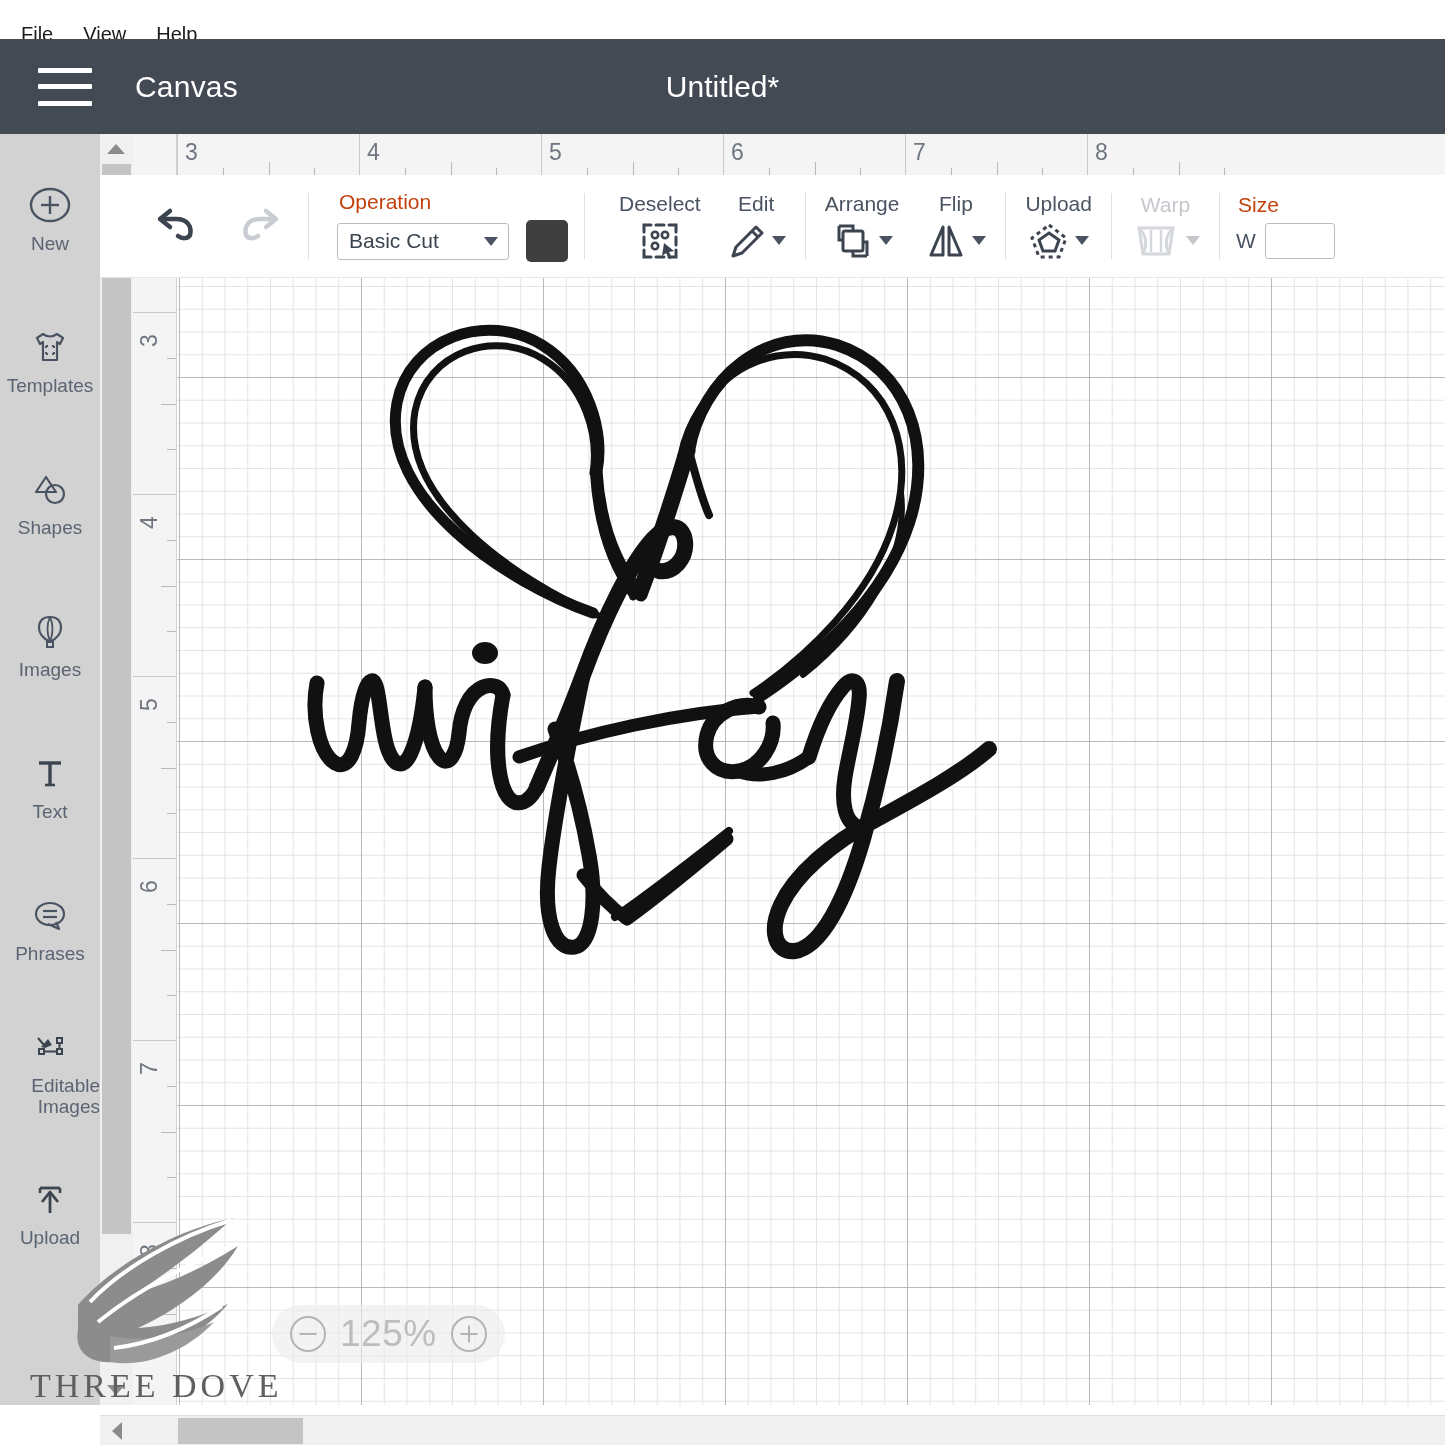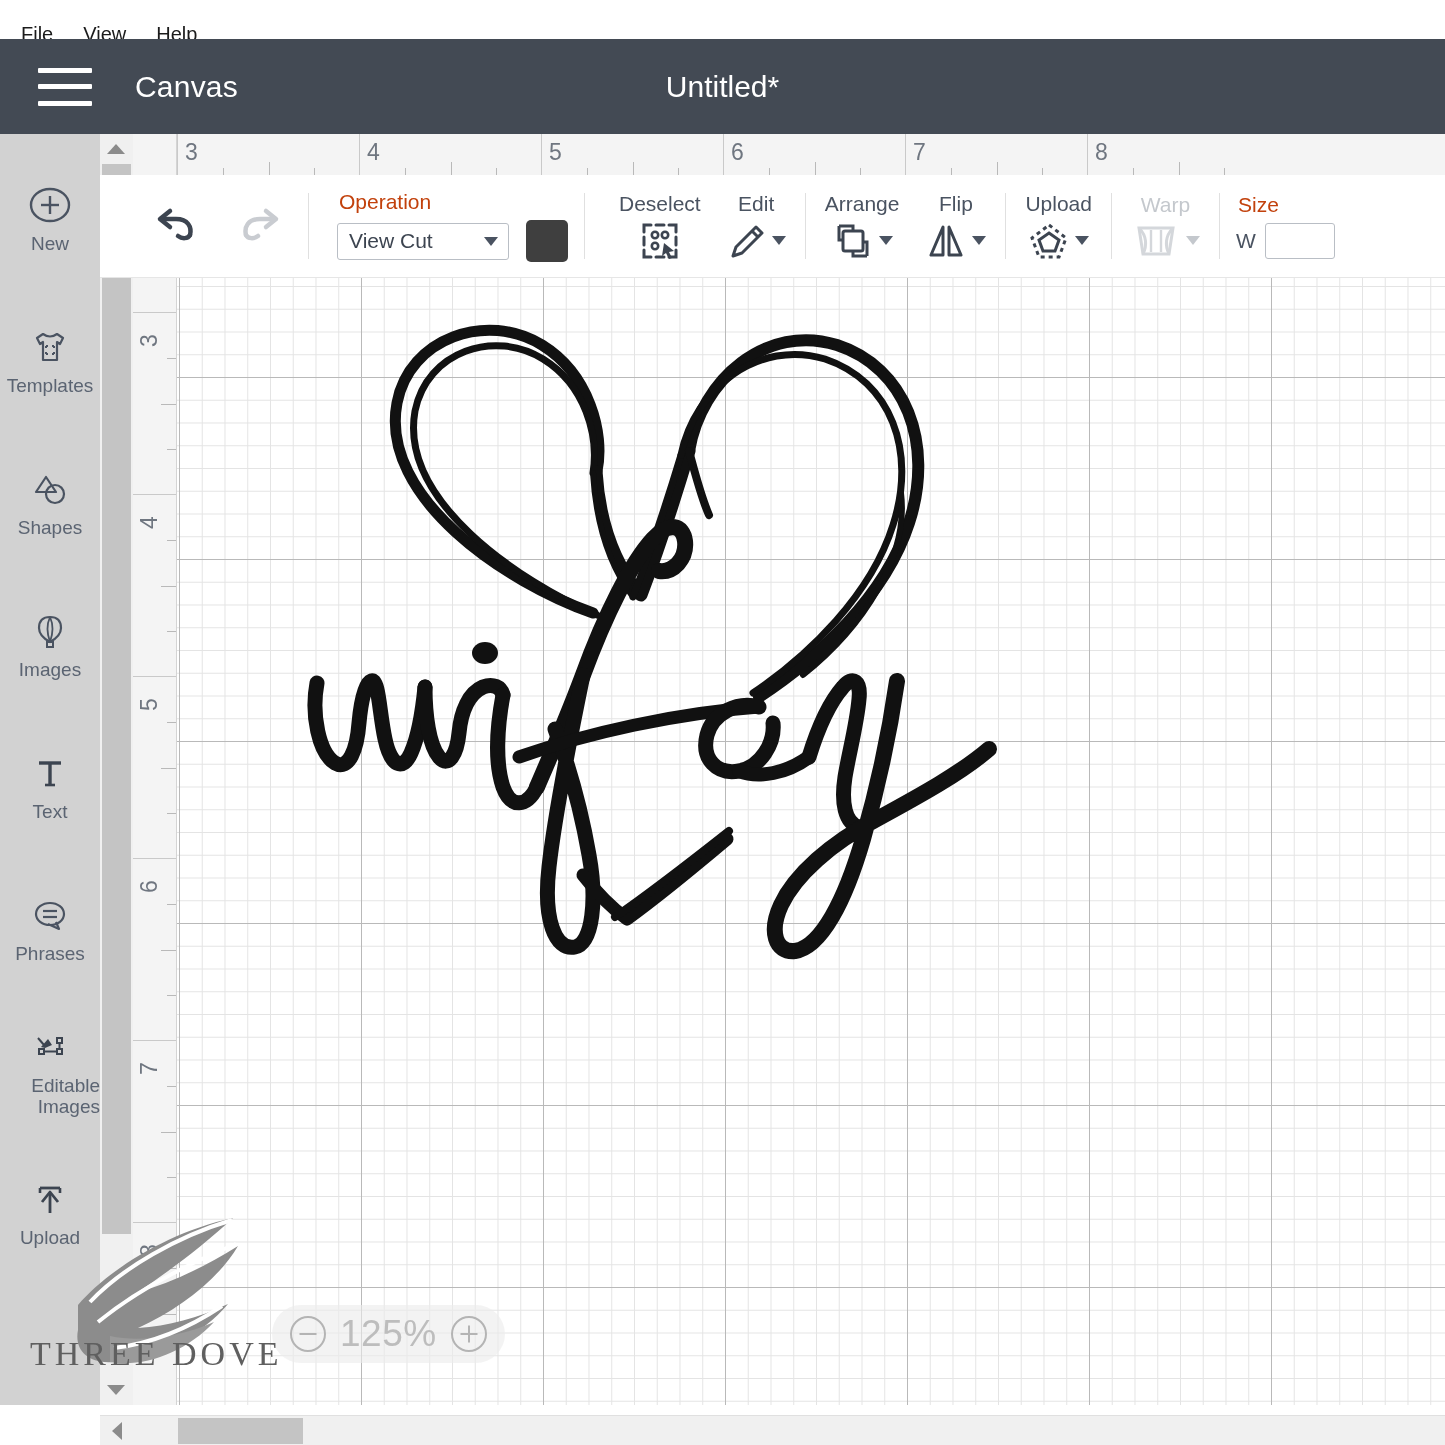--- a/index.html
+++ b/index.html
@@ -232,21 +232,21 @@
     transform: translate(-50%,-50%);
   }
   .zoom-val { font-size: 37px; color: #bdbdbd; letter-spacing: 0.5px; }
 
   
   .watermark {
     position: absolute; left: 18px; bottom: 20px;
     width: 300px; height: 215px; z-index: 30; pointer-events: none;
   }
   .wm-text {
-    position: absolute; left: 12px; bottom: 52px;
+    position: absolute; left: 12px; bottom: 20px;
     font-family: "Liberation Serif", serif; font-size: 34px;
     letter-spacing: 4px; color: #5f5f5f; white-space: nowrap;
   }
 
   
   .hscroll {
     position: absolute; left: 100px; right: 0; bottom: 0; height: 30px;
     background: #f0f0f0; display: flex; align-items: center; z-index: 25;
     border-top: 1px solid #e0e0e0;
   }
@@ -551,21 +551,21 @@
         </svg>
       </div>
     </div>
 
     <div class="tb-sep"></div>
 
     <div class="op-block">
       <div class="op-label">Operation</div>
       <div class="op-row">
         <div class="op-select">
-          <span class="val">View Cut</span>
+          <span class="val">Basic Cut</span>
           <span class="caret"></span>
         </div>
         <div class="color-swatch" style="background:#3f3f3f;"></div>
       </div>
     </div>
 
     <div class="tb-sep"></div>
 
     <div class="tb-cell" style="padding-left:28px;">
       <div class="cap">Deselect</div>

